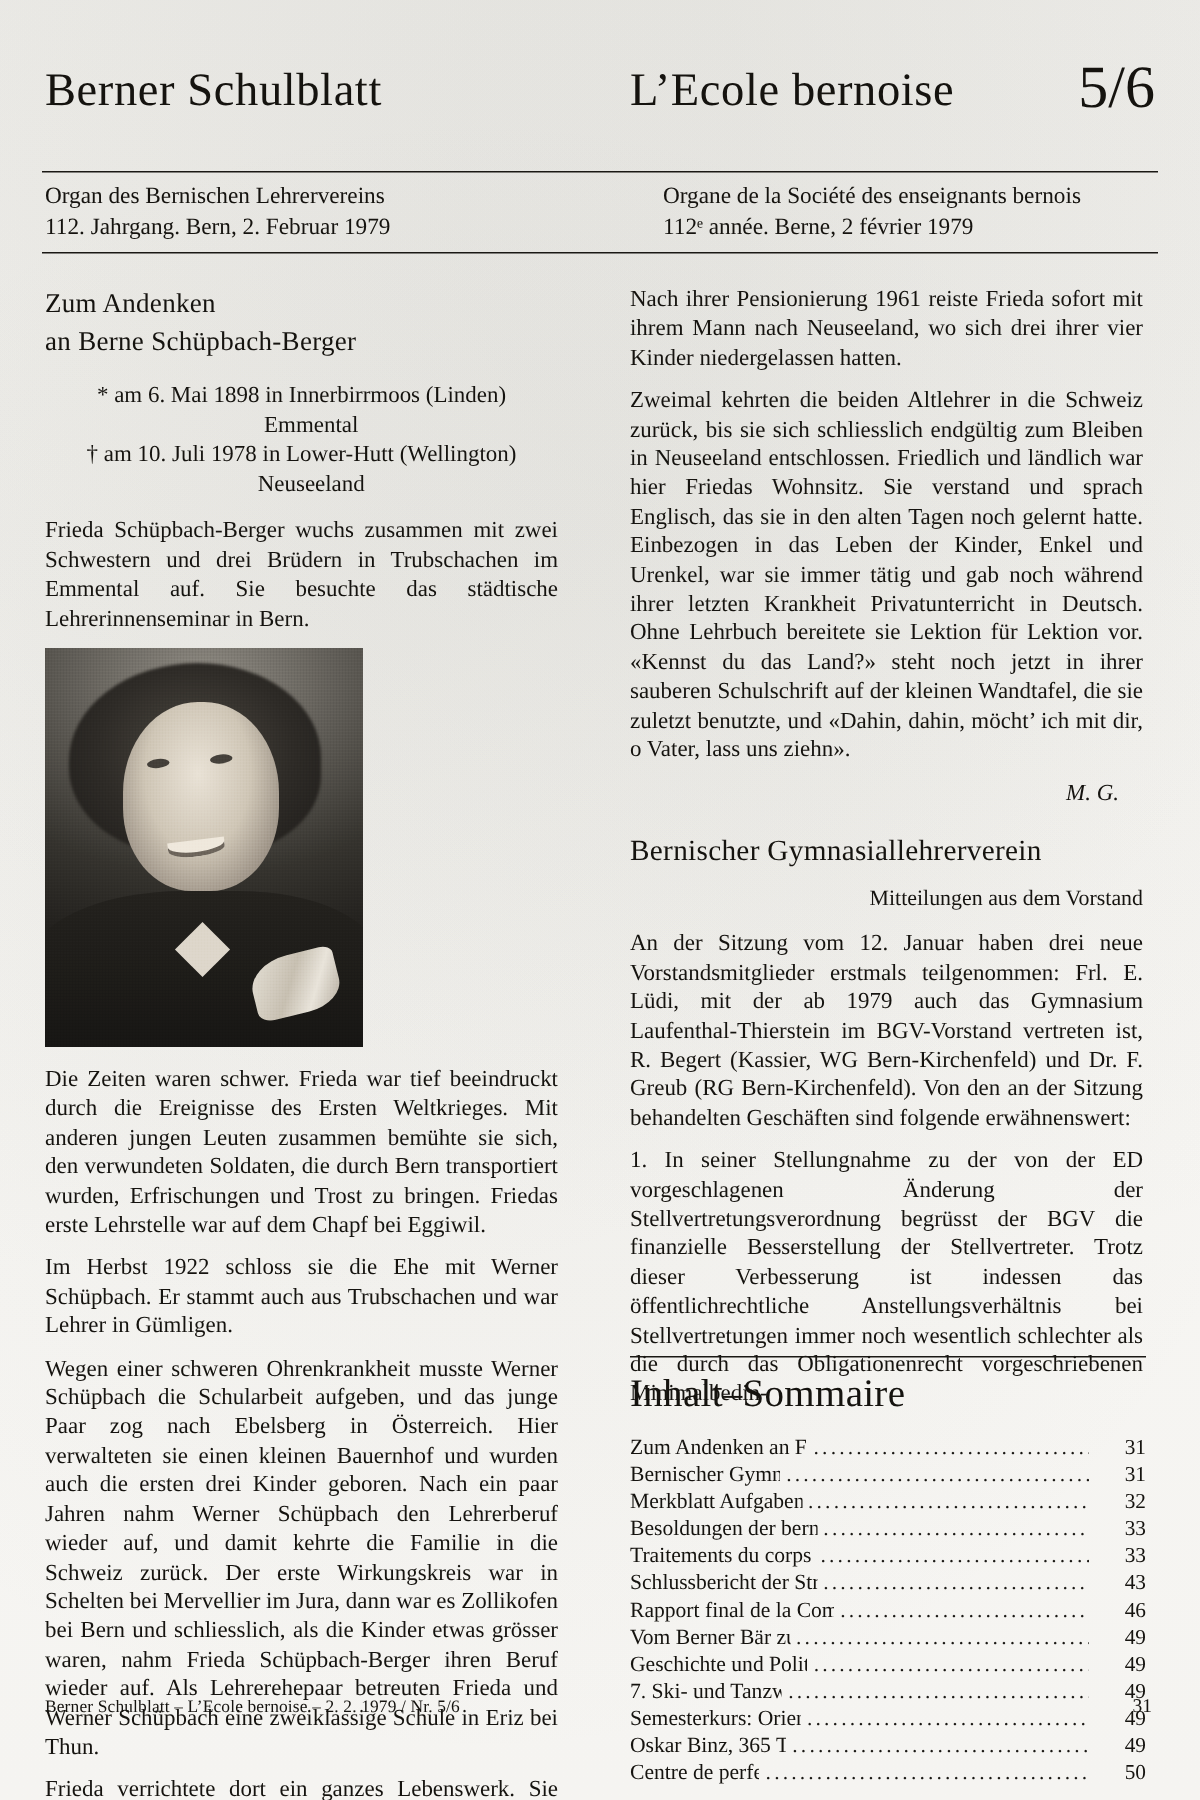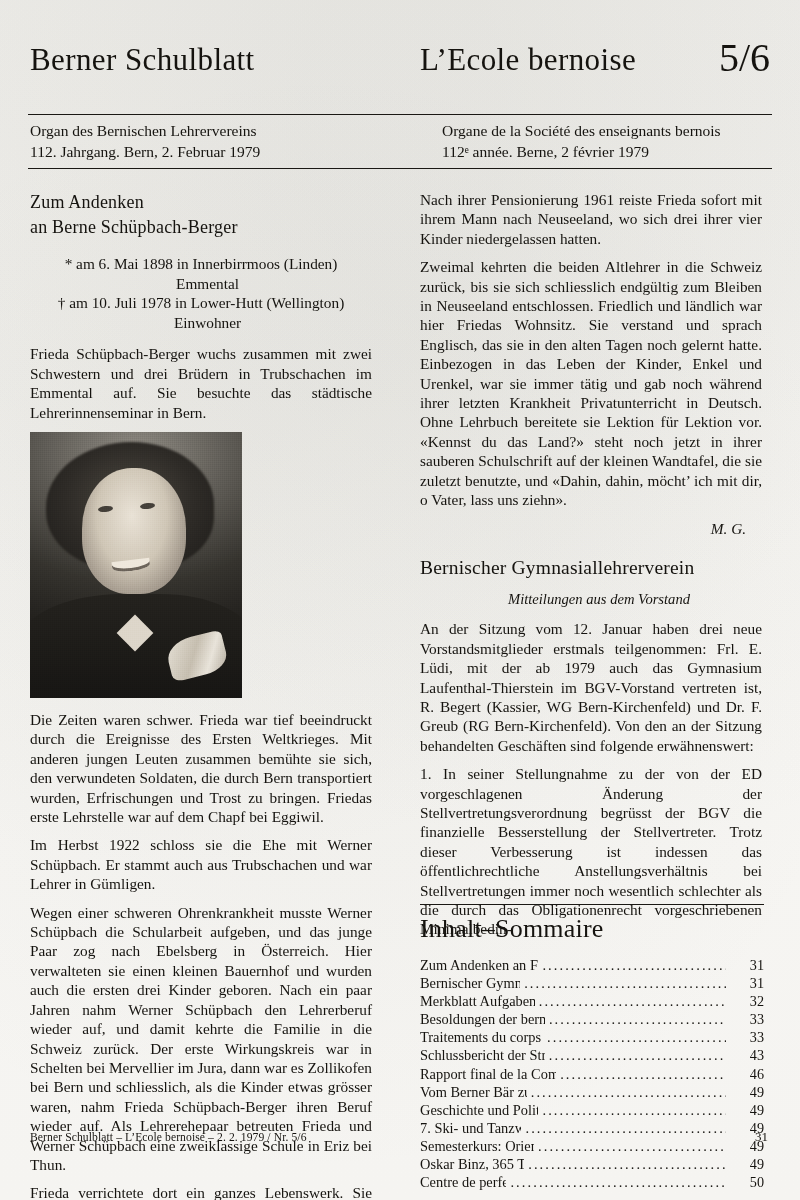--- a/index.html
+++ b/index.html
@@ -209,23 +209,22 @@
   h3.sect-title {
     margin: 18px 0 10px 0;
     font-size: 19.5px;
     font-weight: normal;
     line-height: 24px;
     letter-spacing: 0.2px;
     text-align: left;
   }
   .sect-sub {
     margin: 0 0 10px 16px;
-    font-style: italic;
     font-size: 14.6px;
-    text-align: center;
+    text-align: right;
   }
 
   
   .toc-rule {
     position: absolute;
     left: 392px;
     top: 876px;
     width: 344px;
     border-top: 1.2px solid #1a1814;
   }
@@ -305,21 +304,21 @@
     <div class="col left">
       <h2 class="art-title">
         <span>Zum Andenken</span><br>
         <span>an Berne Schüpbach-Berger</span>
       </h2>
 
       <div class="dates">
         <span>* am 6. Mai 1898 in Innerbirrmoos (Linden)</span>
         <span class="ind">Emmental</span>
         <span>† am 10. Juli 1978 in Lower-Hutt (Wellington)</span>
-        <span class="ind">Einwohner</span>
+        <span class="ind">Neuseeland</span>
       </div>
 
       <p class="body">Frieda Schüpbach-Berger wuchs zusammen mit zwei Schwestern und drei Brüdern in Trubschachen im Emmental auf. Sie besuchte das städtische Lehrerinnenseminar in Bern.</p>
 
       <div class="photo-wrap">
         <div class="bg"></div>
         <div class="hair"></div>
         <div class="face"></div>
         <div class="eye-l"></div>
         <div class="eye-r"></div>

